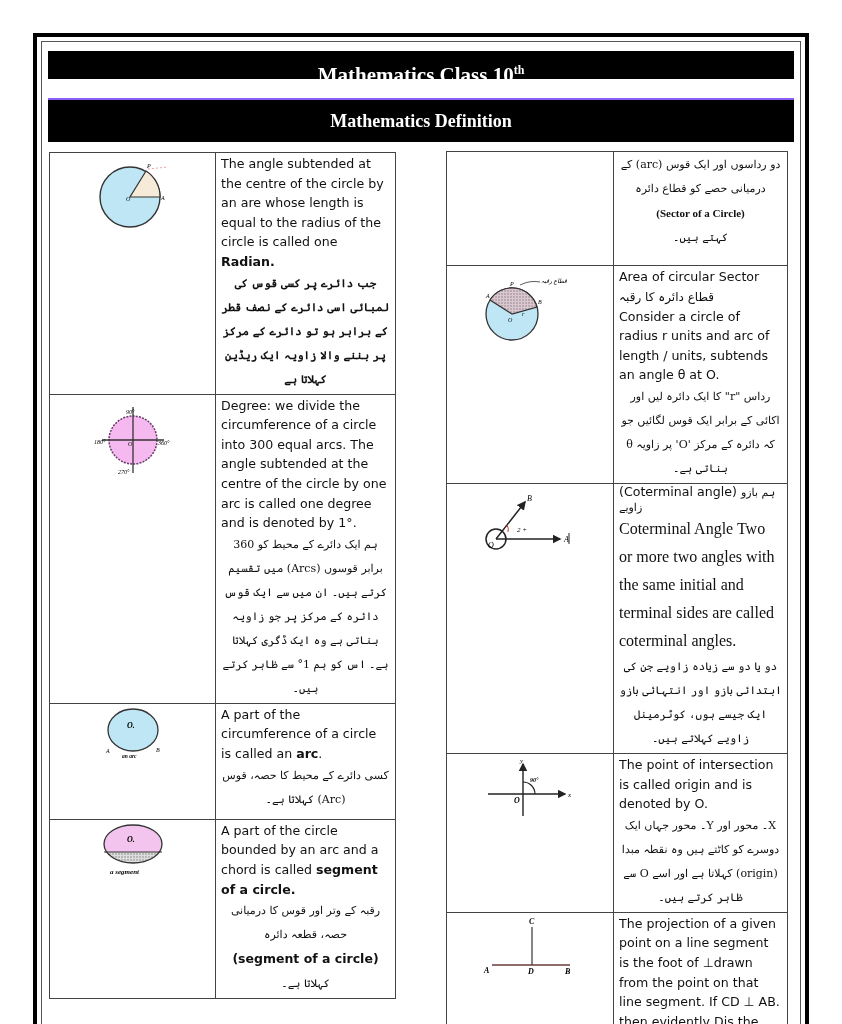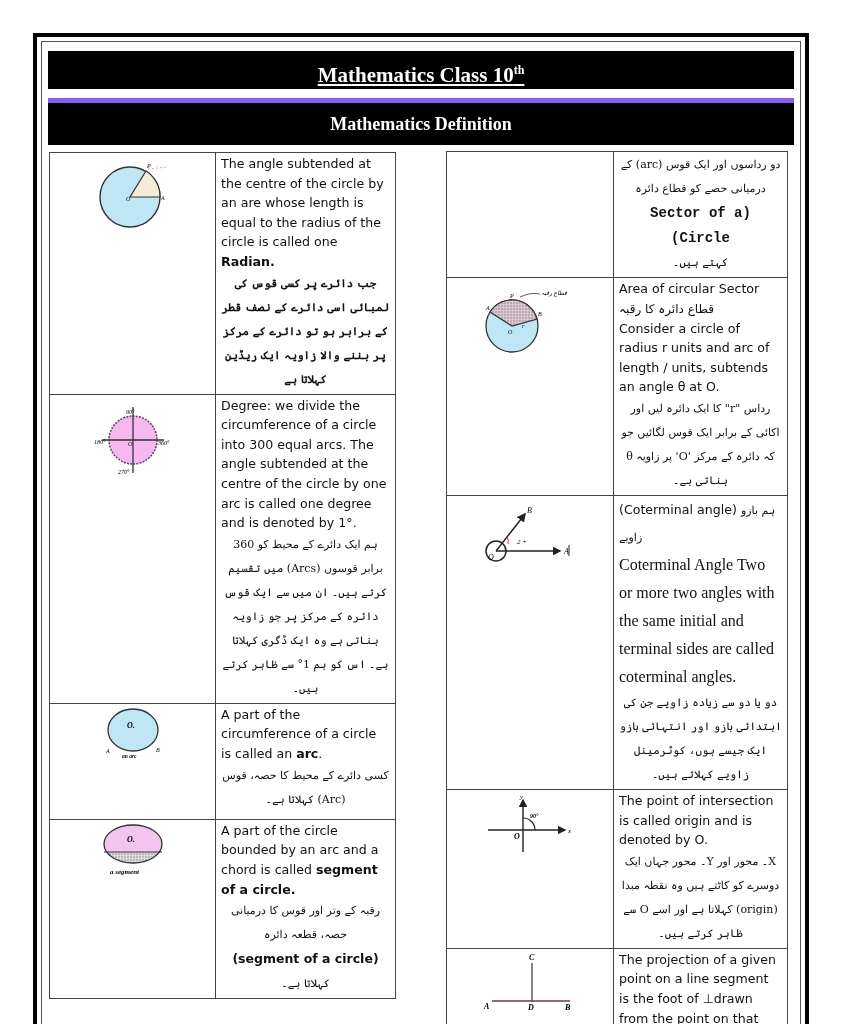--- a/index.html
+++ b/index.html
@@ -2,24 +2,24 @@
 <html><head>
 <meta charset="utf-8">
 <style>
   html, body { margin: 0; padding: 0; background: #ffffff; }
   body { width: 842px; height: 1024px; position: relative; overflow: hidden; font-family: "DejaVu Sans", sans-serif; color: #111; }
 
   .frame-outer { position: absolute; left: 33px; top: 33px; width: 776px; height: 1010px; border: 4px solid #000; box-sizing: border-box; }
   .frame-inner { position: absolute; left: 41px; top: 41px; width: 760px; height: 1000px; border: 1px solid #555; box-sizing: border-box; }
 
   .banner { position: absolute; left: 48px; width: 746px; background: #000; color: #fff; text-align: center; font-family: "Liberation Serif", serif; font-weight: bold; }
-  .banner-title { top: 51px; height: 38px; font-size: 21px; line-height: 38px; }
+  .banner-title { top: 51px; height: 28px; font-size: 21px; line-height: 38px; }
   .banner-title span.t { text-decoration: underline; }
   .banner-title sup { font-size: 12px; }
-  .banner-sub { top: 98px; height: 42px; font-size: 18px; line-height: 42px; border-top: 5px solid #8b5cf6; }
+  .banner-sub { top: 98px; height: 42px; font-size: 18px; line-height: 42px; border-top: 2px solid #8b5cf6; }
 
   table.defs { position: absolute; border-collapse: collapse; table-layout: fixed; }
   table.defs td { border: 1px solid #444; vertical-align: top; padding: 0; }
   table.defs td.img { background: #fff; }
   table.defs td.txt { padding: 1px 5px 2px 5px; font-family: "DejaVu Sans", sans-serif; font-size: 12.6px; line-height: 19.6px; color: #111; }
   .left-table { left: 49px; top: 152px; width: 347px; }
   .right-table { left: 446px; top: 151px; width: 342px; }
   .left-table col.c1 { width: 166px; }
   .right-table col.c1 { width: 167px; }
 
@@ -144,21 +144,21 @@
   <colgroup>
       <col class="c1">
       <col>
     </colgroup>
 
   <tbody>
       <tr style="height:114px">
     <td class="img"></td>
     <td class="txt">
       <div class="urdu">دو رداسوں اور ایک قوس (arc) کے درمیانی حصے کو قطاع دائرہ</div>
-      <div class="urdu"><span style="font-family:Liberation Mono, monospace;font-weight:bold;font-size:14px">(Sector of a Circle)</span></div>
+      <div class="urdu"><span style="font-family:Liberation Serif, serif;font-weight:bold;font-size:11px">(Sector of a Circle)</span></div>
       <div class="urdu">کہتے ہیں۔</div>
     </td>
   </tr>
 
   <tr style="height:202px">
     <td class="img">
       <div class="cell-img">
         <svg width="100" height="80" viewBox="0 0 100 80">
           <defs>
             <pattern id="dots3" width="3" height="3" patternUnits="userSpaceOnUse">
@@ -201,21 +201,21 @@
           <path d="M27 41 Q29 44 28 48" fill="none" stroke="#c33" stroke-width="1"></path>
           <text x="8" y="64" font-size="8">O</text>
           <text x="84" y="58" font-size="8">A</text>
           <text x="47" y="17" font-size="8">B</text>
           <text x="37" y="48" font-size="7" font-style="normal">2 +</text>
           <line x1="89" y1="49" x2="89" y2="60" stroke="#222" stroke-width="1"></line>
         </svg>
       </div>
     </td>
     <td class="txt">
-      <div style="line-height:26px"><span>(Coterminal angle)</span> <span style="font-family:'DejaVu Serif',serif;font-size:11px">ہم بازو زاویے</span></div>
+      <div style="line-height:14px"><span>(Coterminal angle)</span> <span style="font-family:'DejaVu Serif',serif;font-size:11px">ہم بازو زاویے</span></div>
       <div class="serif">Coterminal Angle Two or more two angles with the same initial and terminal sides are called coterminal angles.</div>
       <div class="urdu">دو یا دو سے زیادہ زاویے جن کی ابتدائی بازو اور انتہائی بازو ایک جیسے ہوں، کوٹرمینل زاویے کہلاتے ہیں۔</div>
     </td>
   </tr>
 
   <tr style="height:143px">
     <td class="img">
       <div class="cell-img">
         <svg width="100" height="70" viewBox="0 0 100 70">
           <defs>

